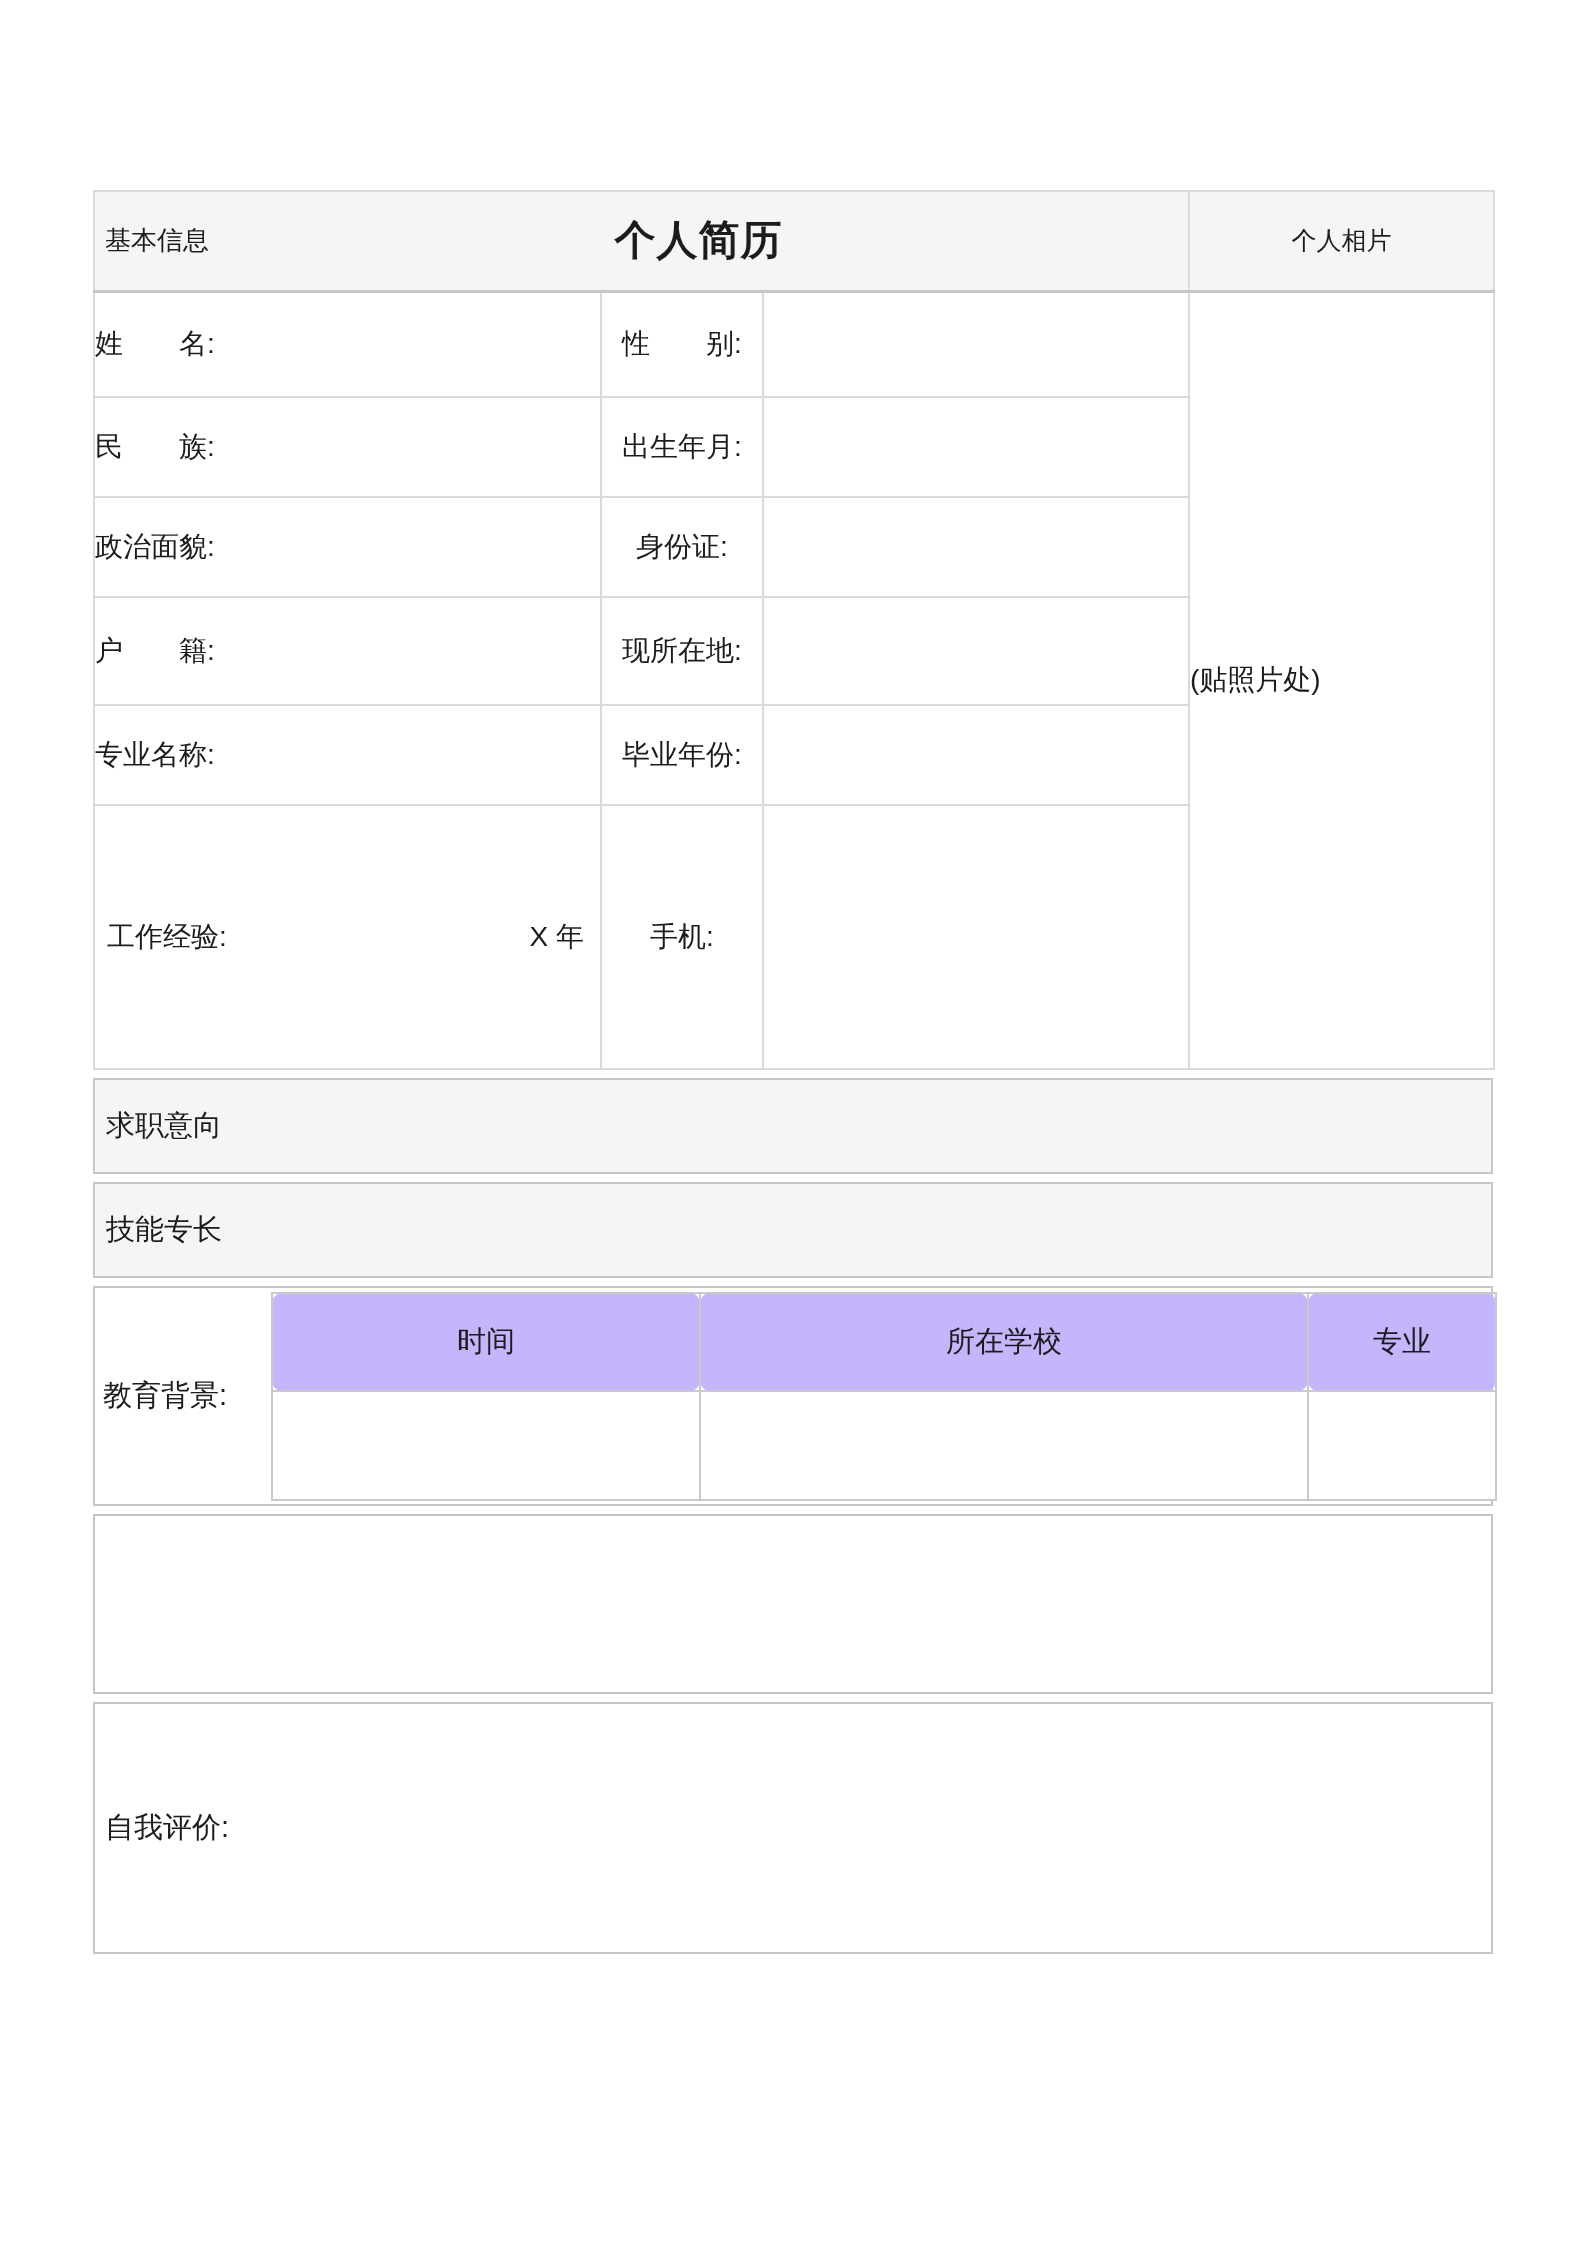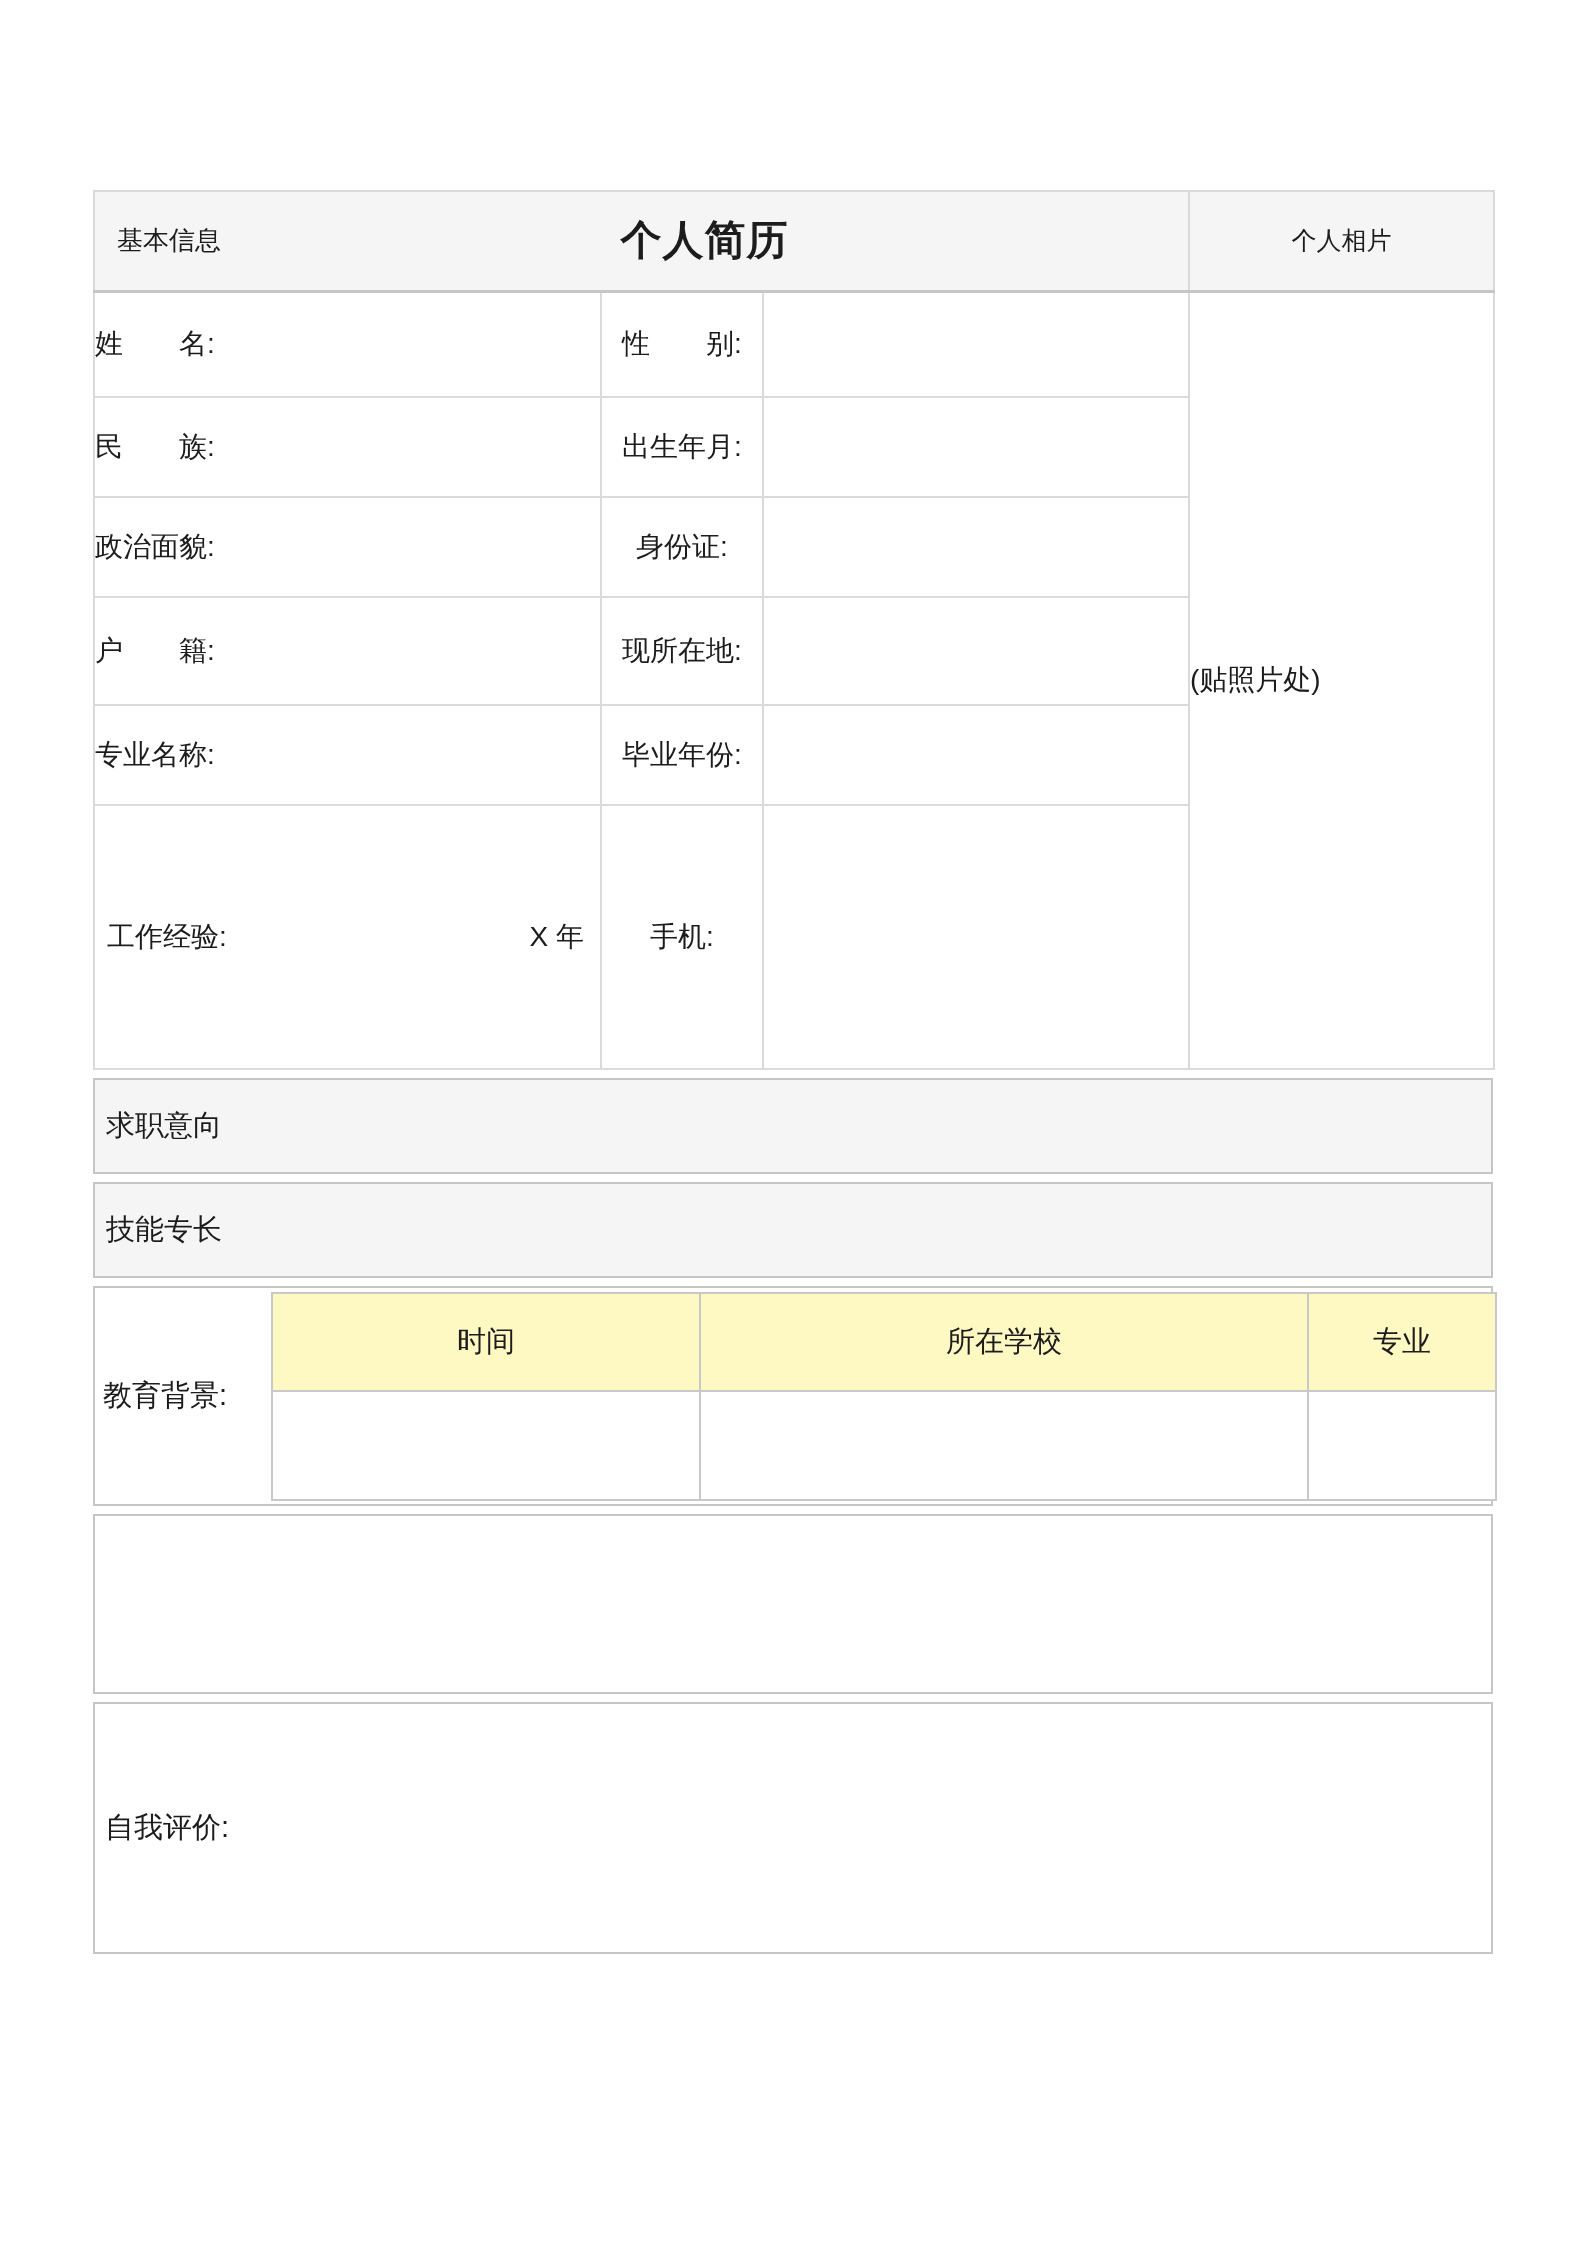--- a/index.html
+++ b/index.html
@@ -11,21 +11,21 @@
   .page{position:relative;width:1587px;height:2245px;background:#ffffff;overflow:hidden;}
   .doc{position:absolute;left:93px;top:190px;width:1400px;}
 
   
   table.basic{
     width:1400px;border-collapse:collapse;table-layout:fixed;
     border:2px solid #c6c6c6;font-size:28px;
   }
   table.basic td{border:2px solid #dadada;padding:0;vertical-align:middle;}
   tr.hdr td{background:#f5f5f5;border-bottom:3px solid #c6c6c6;}
-  .hdr-flex{display:flex;align-items:center;padding-left:22px;}
+  .hdr-flex{display:flex;align-items:center;padding-left:10px;}
   .hdr-label{font-size:26px;flex:0 0 auto;}
   .hdr-title{flex:1 1 auto;text-align:center;font-size:41px;font-weight:bold;letter-spacing:1px;}
   .photo-hdr{text-align:center;font-size:25px;}
   td.l1{padding-left:12px;}
   td.l2{text-align:center;}
   td.exp{padding:0;}
   .exp-flex{display:flex;justify-content:space-between;align-items:center;padding:0 16px 0 12px;}
   td.photo-cell{text-align:left;vertical-align:middle;font-size:28px;}
 
   
@@ -37,21 +37,21 @@
   .white-block{
     margin-top:8px;border:2px solid #c6c6c6;background:#ffffff;box-sizing:border-box;
   }
   .edu{height:220px;display:flex;align-items:center;}
   .edu-label{flex:0 0 168px;padding-left:8px;font-size:29px;}
   table.edu-table{
     flex:0 0 auto;width:1224px;border-collapse:collapse;table-layout:fixed;
     border:2px solid #c9c9c9;font-size:29px;
   }
   table.edu-table td{border:2px solid #c9c9c9;text-align:center;vertical-align:middle;padding:0;}
-  table.edu-table tr.ehdr td{background:#fef9c3;height:96px;}
+  table.edu-table tr.ehdr td{background:#c4b5fd;height:96px;border-radius:10px;}
   table.edu-table tr.ebody td{background:#ffffff;height:107px;}
   .work-empty{height:180px;}
   .self-eval{height:252px;display:flex;align-items:center;padding-left:10px;font-size:29px;}
 </style>
 </head>
 <body>
 
 <div class="page">
   <div class="doc">
 

